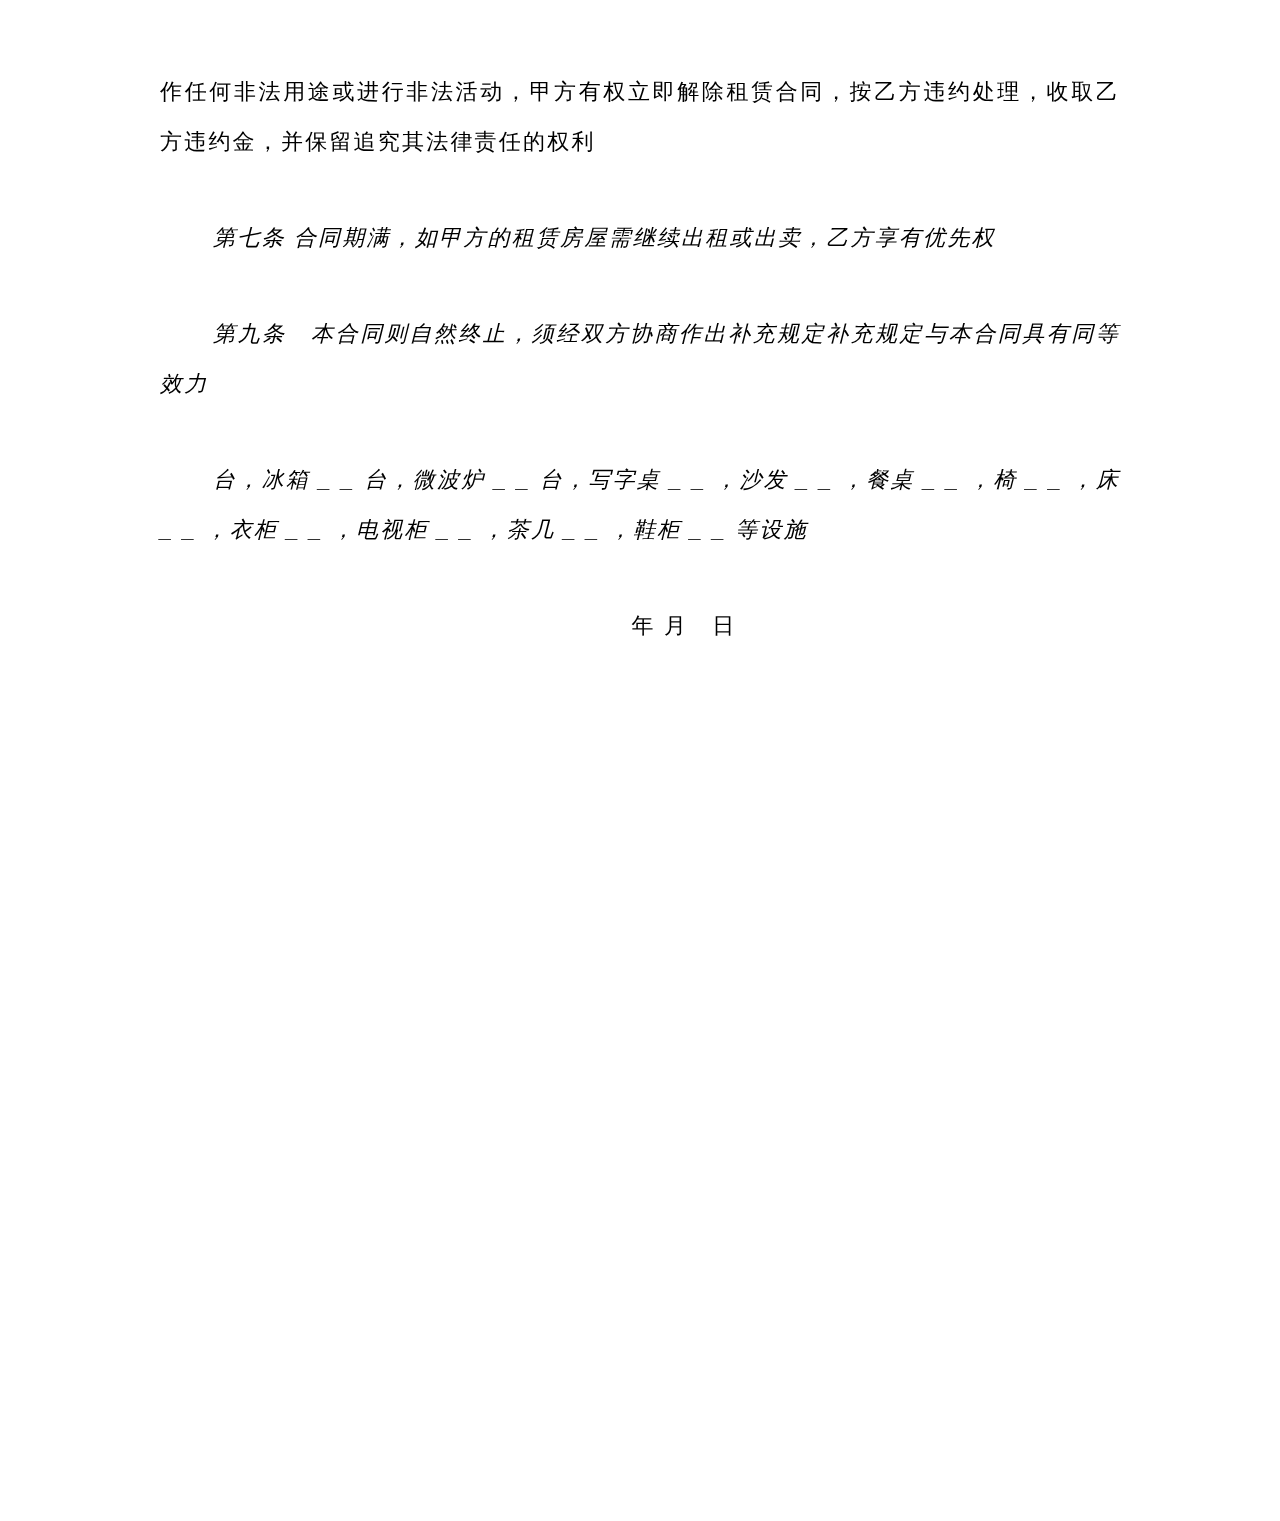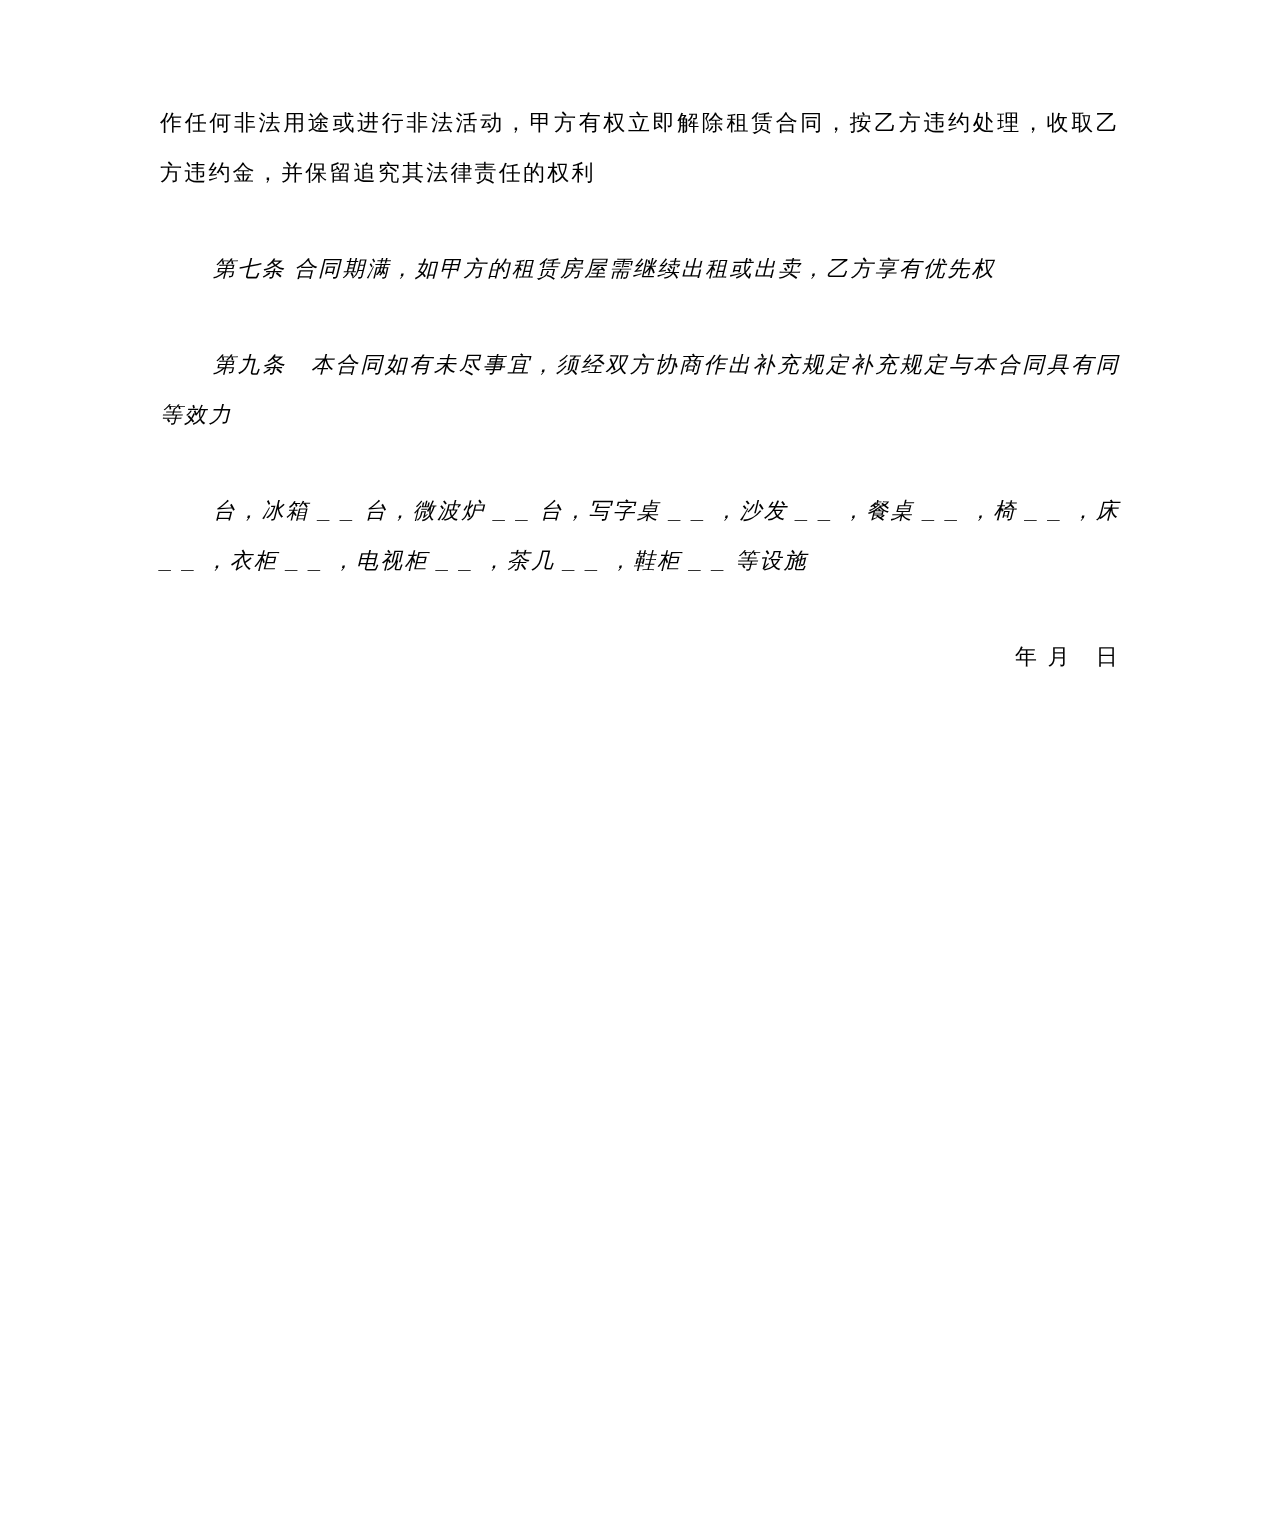--- a/index.html
+++ b/index.html
@@ -9,55 +9,55 @@
   }
   body {
     width: 1280px;
     height: 1521px;
     overflow: hidden;
   }
   .page {
     box-sizing: border-box;
     width: 1280px;
     height: 1521px;
-    padding: 98px 160px 0 160px;
+    padding: 67px 160px 0 160px;
     background: #ffffff;
     color: #000000;
     font-family: "Liberation Sans", "DejaVu Sans", sans-serif;
     font-size: 22px;
     line-height: 50px;
     letter-spacing: 2.2px;
   }
   .para {
     margin: 0 0 46px 0;
     text-align: justify;
     word-break: break-all;
   }
   .para.indent {
     text-indent: 53px;
     font-style: italic;
   }
   .para.date-line {
-    text-align: right;
+    text-align: center;
     text-indent: 0;
     margin-left: 88px;
     word-break: keep-all;
   }
 </style>
 </head>
 <body>
 
 <div class="page">
 
   <p class="para">作任何非法用途或进行非法活动，甲方有权立即解除租赁合同，按乙方违约处理，收取乙方违约金，并保留追究其法律责任的权利</p>
 
   <p class="para indent">第七条 合同期满，如甲方的租赁房屋需继续出租或出卖，乙方享有优先权</p>
 
 
-  <p class="para indent">第九条　本合同如有未尽事宜，须经双方协商作出补充规定补充规定与本合同具有同等效力</p>
+  <p class="para indent">第九条　本合同则自然终止，须经双方协商作出补充规定补充规定与本合同具有同等效力</p>
 
 
   <p class="para indent">台，冰箱 _ _ 台，微波炉 _ _ 台，写字桌 _ _ ，沙发 _ _ ，餐桌 _ _ ，椅 _ _ ，床 _ _ ，衣柜 _ _ ，电视柜 _ _ ，茶几 _ _ ，鞋柜 _ _ 等设施</p>
 
 
 
   <p class="para date-line">年 月　日</p>
 
 </div>
 

